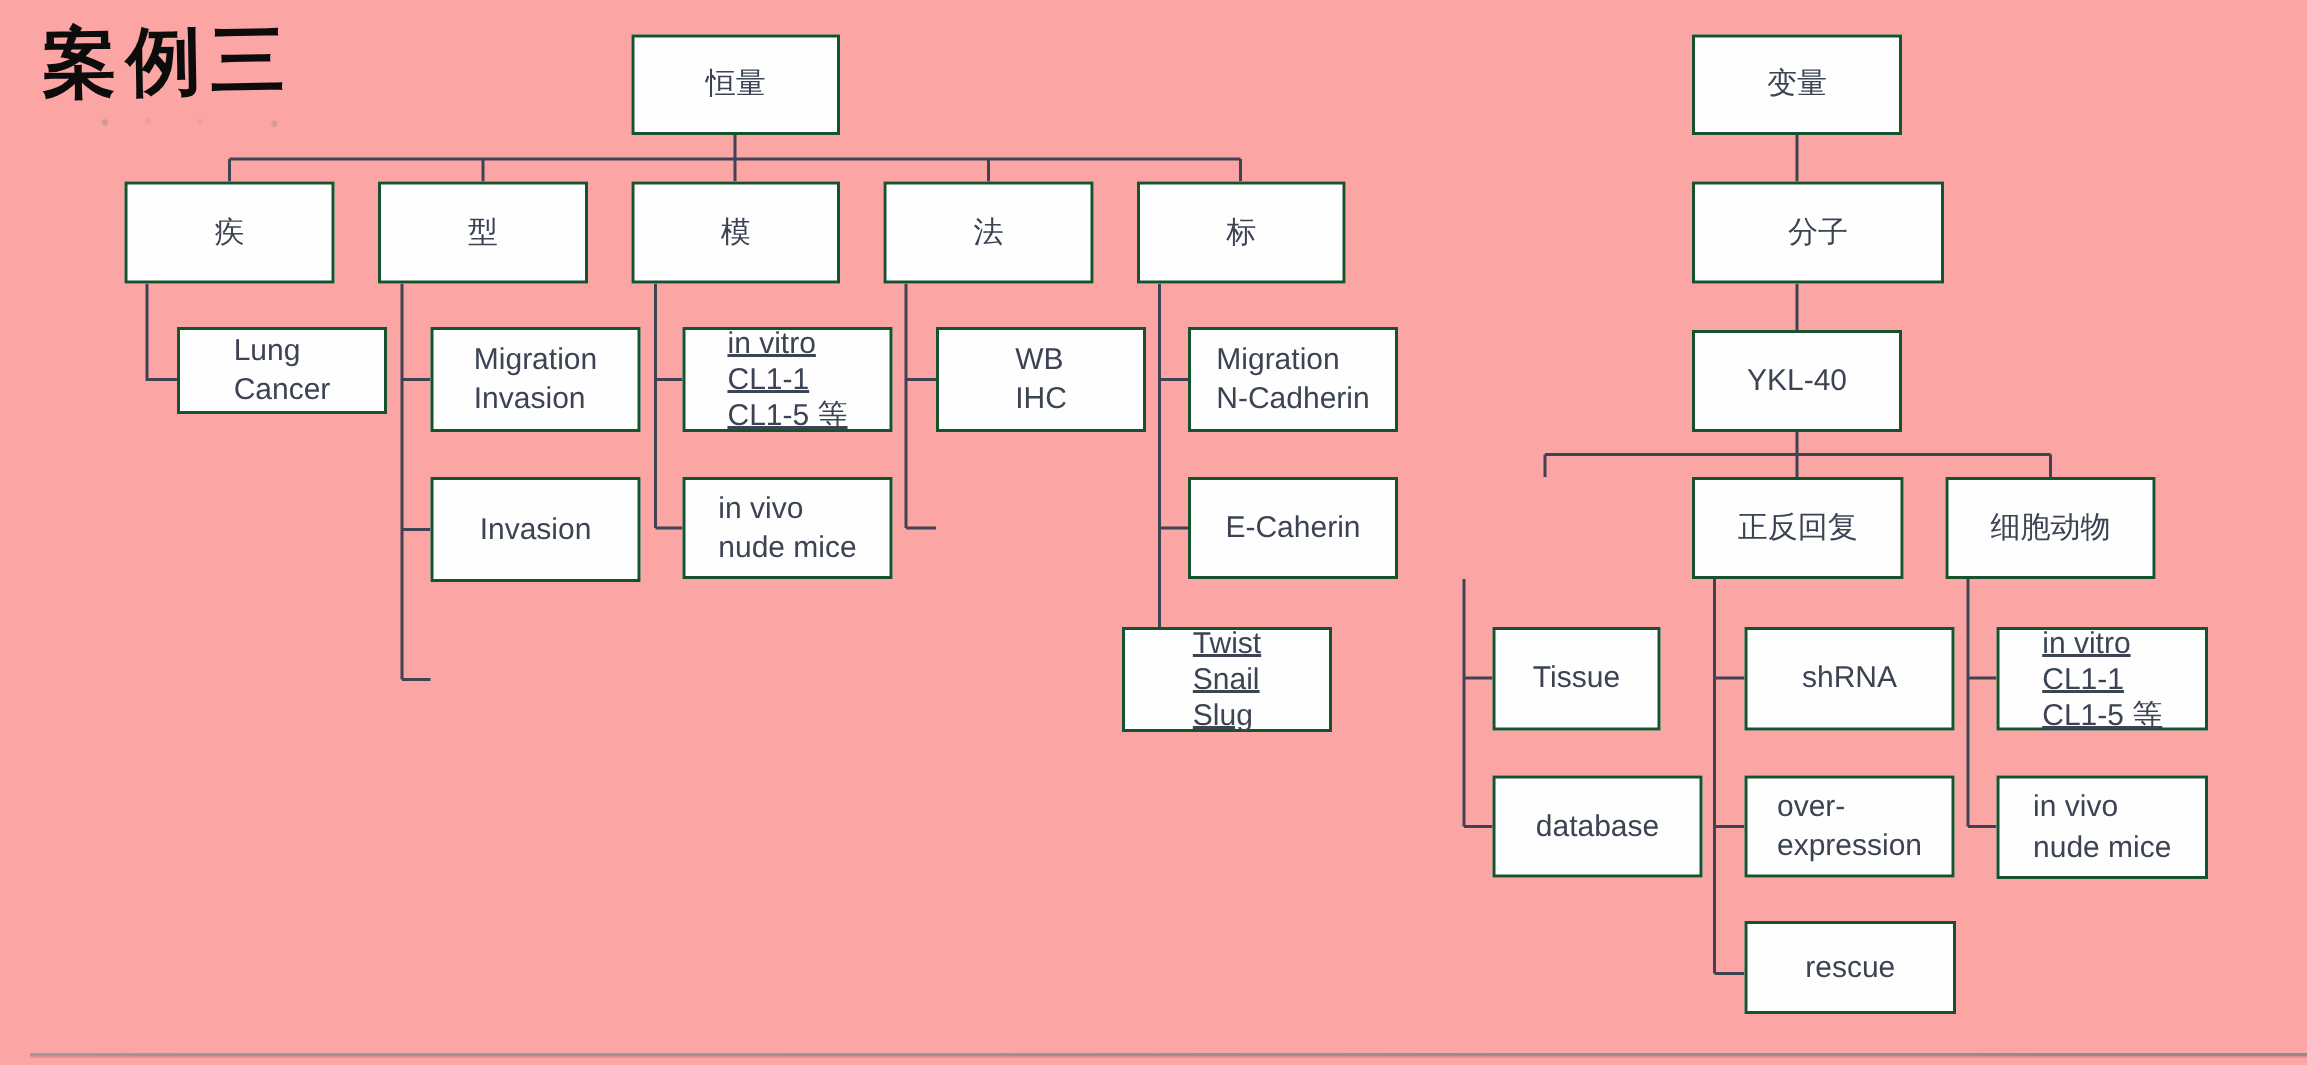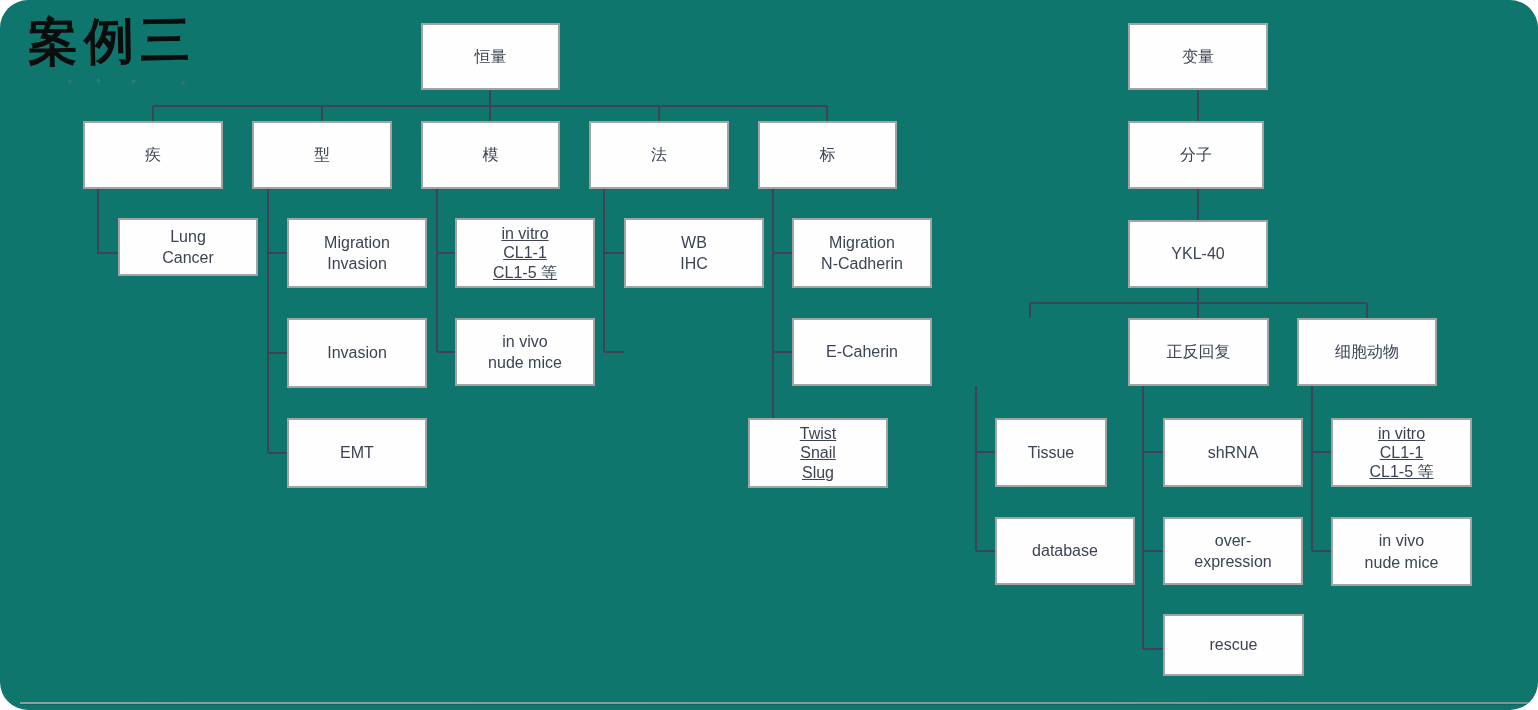--- a/index.html
+++ b/index.html
@@ -1,40 +1,40 @@
 <!DOCTYPE html>
 <html><head>
 <meta charset="utf-8">
 <style>
   html,body{margin:0;padding:0;background:#ffffff;}
   .canvas{
-    position:relative;width:1538px;height:710px;background:#0f766e;
-    font-family:"Liberation Sans", sans-serif;overflow:hidden;border-radius:28px;
+    position:relative;width:1538px;height:710px;background:#fca5a5;
+    font-family:"Liberation Sans", sans-serif;overflow:hidden;
   }
   .title{
     position:absolute;left:28px;top:8px;
     font-family:"DejaVu Serif", serif;
     font-size:50px;font-weight:bold;color:#0c0c0c;
     letter-spacing:6px;transform:rotate(-1deg);
   }
   .smudge{
     position:absolute;left:62px;top:76px;width:130px;height:10px;opacity:.55;
     background:
       radial-gradient(circle at 6% 55%, rgba(120,120,125,.55) 1.6px, transparent 2.6px),
       radial-gradient(circle at 28% 45%, rgba(150,150,155,.4) 1.4px, transparent 2.4px),
       radial-gradient(circle at 55% 55%, rgba(150,150,155,.35) 1.4px, transparent 2.4px),
       radial-gradient(circle at 93% 65%, rgba(120,120,125,.5) 1.6px, transparent 2.6px);
     filter:blur(.4px);
   }
   svg.wires{position:absolute;left:0;top:0;}
   .node{
     position:absolute;box-sizing:border-box;
-    border:2px solid #a3a3a3;background:#fefefe;
+    border:2px solid #14532d;background:#fefefe;
     display:flex;align-items:center;justify-content:center;
-    text-align:center;color:#3c4454;font-size:16px;line-height:1.32;
+    text-align:left;color:#3c4454;font-size:20px;line-height:1.32;
     white-space:pre-line;
   }
   .node.tight{line-height:1.2;text-decoration:underline;}
   .divider{
     position:absolute;left:20px;right:0;top:702px;height:2px;
     background:linear-gradient(to right,#9a9a9a,#8d8d8d);
     box-shadow:0 1px 1px rgba(0,0,0,.15);
   }
 </style>
 </head>
@@ -79,40 +79,39 @@
   <div class="node" style="left:421px;top:121px;width:139px;height:68px">模</div>
   <div class="node" style="left:589px;top:121px;width:140px;height:68px">法</div>
   <div class="node" style="left:758px;top:121px;width:139px;height:68px">标</div>
 
   <div class="node" style="left:118px;top:218px;width:140px;height:58px">Lung
 Cancer</div>
 
   <div class="node" style="left:287px;top:218px;width:140px;height:70px">Migration
 Invasion</div>
   <div class="node" style="left:287px;top:318px;width:140px;height:70px">Invasion</div>
-  <div class="node" style="left:287px;top:418px;width:140px;height:70px">EMT</div>
 
   <div class="node tight" style="left:455px;top:218px;width:140px;height:70px">in vitro
 CL1-1
 CL1-5 等</div>
   <div class="node" style="left:455px;top:318px;width:140px;height:68px">in vivo
 nude mice</div>
 
   <div class="node" style="left:624px;top:218px;width:140px;height:70px">WB
 IHC</div>
 
   <div class="node" style="left:792px;top:218px;width:140px;height:70px">Migration
 N-Cadherin</div>
   <div class="node" style="left:792px;top:318px;width:140px;height:68px">E-Caherin</div>
   <div class="node tight" style="left:748px;top:418px;width:140px;height:70px">Twist
 Snail
 Slug</div>
 
   <div class="node" style="left:1128px;top:23px;width:140px;height:67px">变量</div>
-  <div class="node" style="left:1128px;top:121px;width:136px;height:68px">分子</div>
+  <div class="node" style="left:1128px;top:121px;width:168px;height:68px">分子</div>
   <div class="node" style="left:1128px;top:220px;width:140px;height:68px">YKL-40</div>
 
   <div class="node" style="left:1128px;top:318px;width:141px;height:68px">正反回复</div>
   <div class="node" style="left:1297px;top:318px;width:140px;height:68px">细胞动物</div>
 
   <div class="node" style="left:995px;top:418px;width:112px;height:69px">Tissue</div>
   <div class="node" style="left:995px;top:517px;width:140px;height:68px">database</div>
 
   <div class="node" style="left:1163px;top:418px;width:140px;height:69px">shRNA</div>
   <div class="node" style="left:1163px;top:517px;width:140px;height:68px">over-

